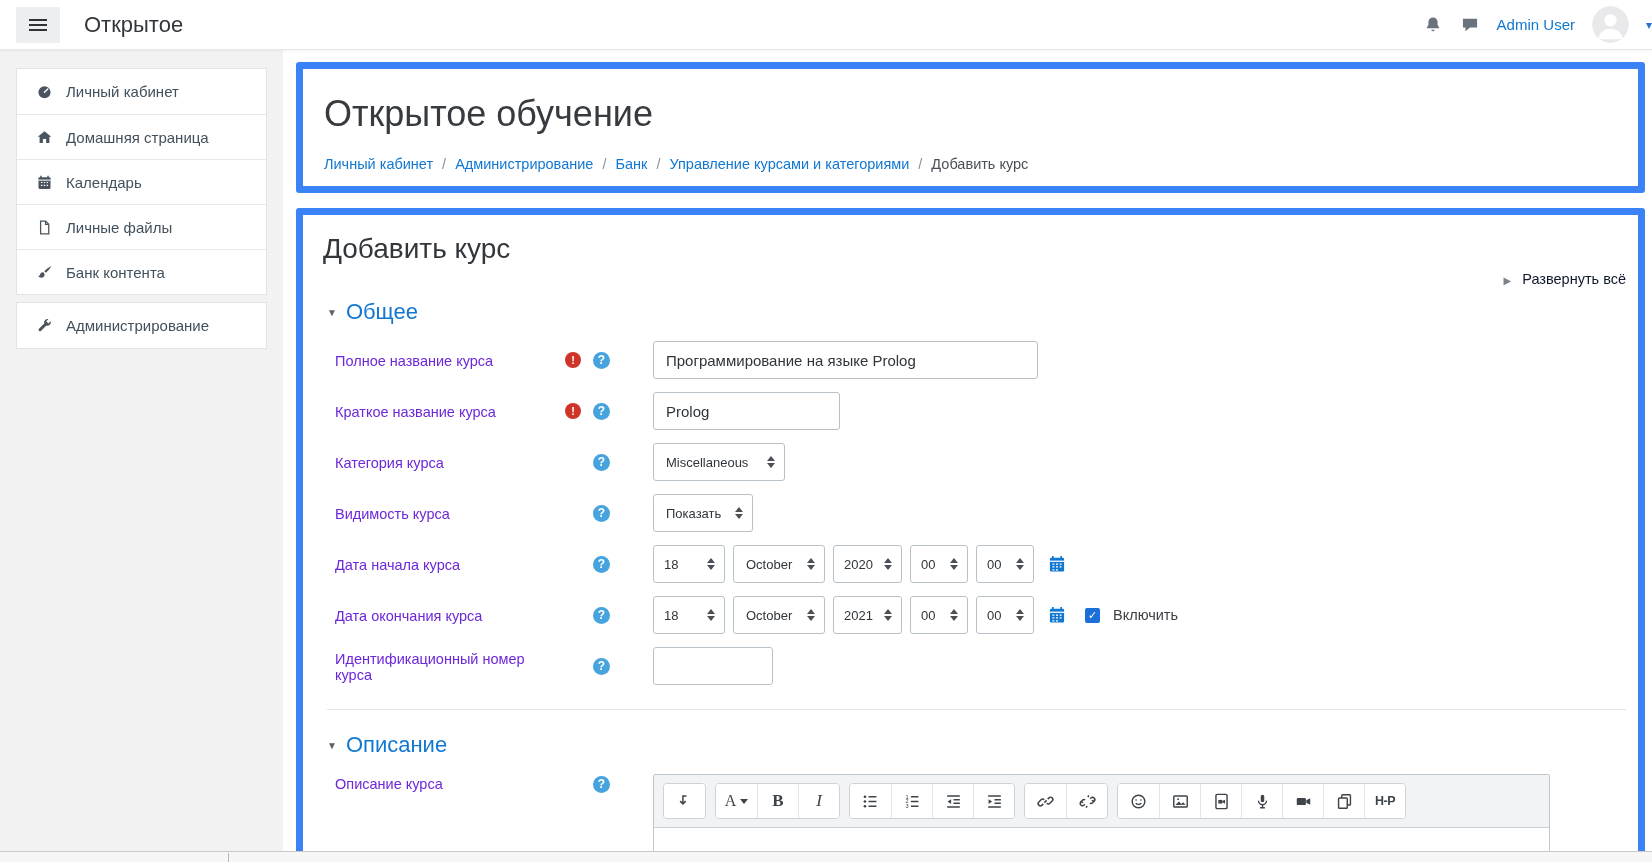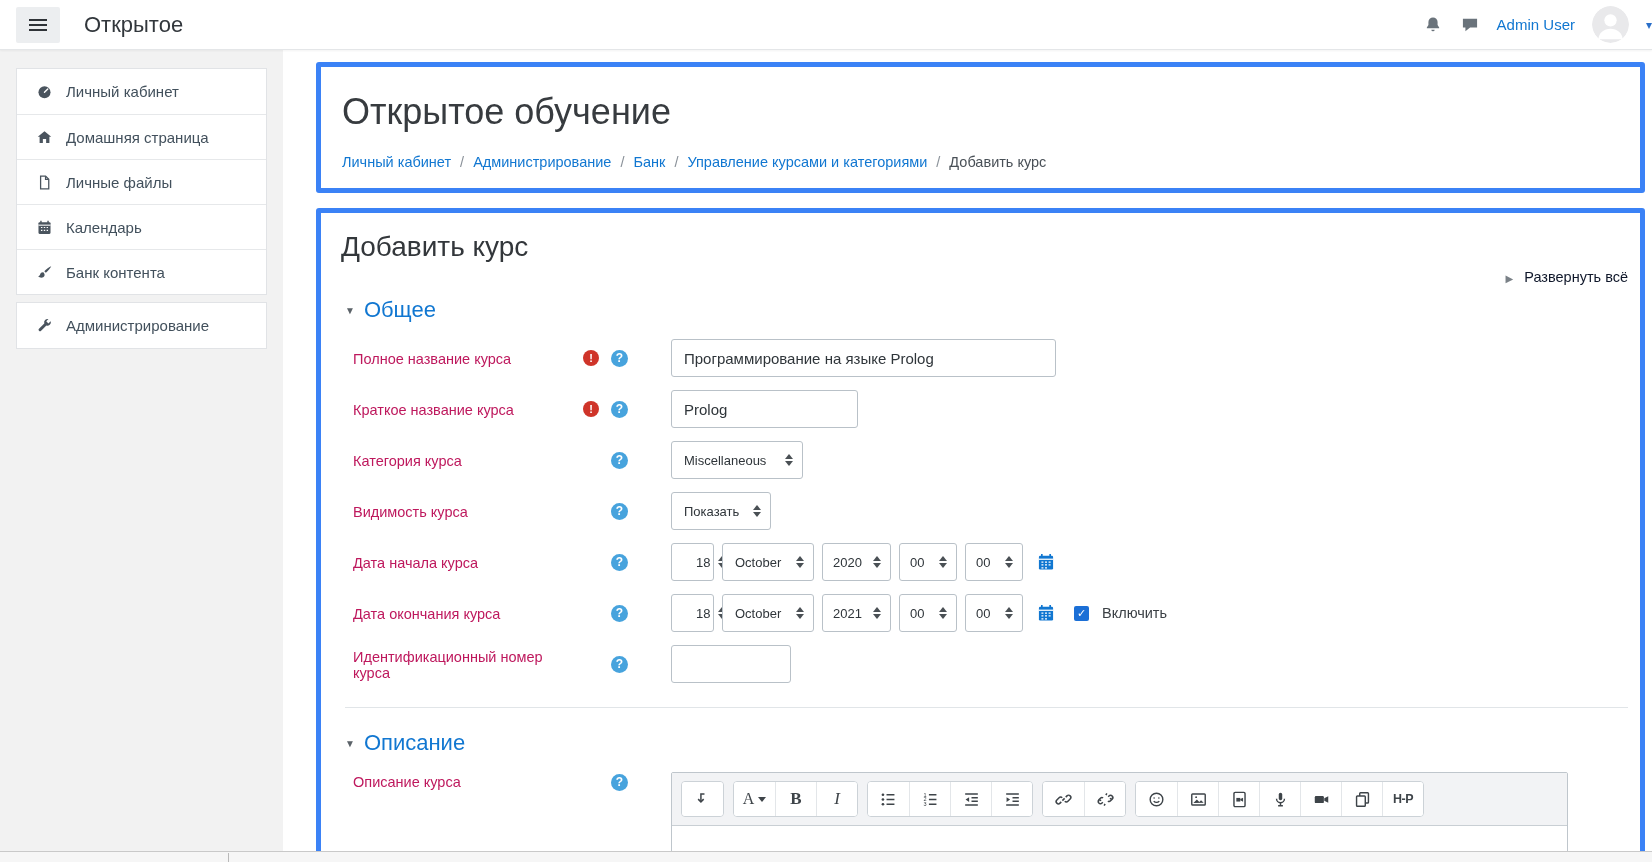--- a/index.html
+++ b/index.html
@@ -26,60 +26,60 @@
   .side-group { margin:18px 16px 0 16px; background:#fff; border:1px solid #e1e3e6; }
   .side-group.admin { margin-top:7px; }
   .side-item { display:flex; align-items:center; gap:13px; height:45px; padding-left:19px;
     font-size:15px; color:#42505c; cursor:pointer; background:#fff; }
   .side-item + .side-item { border-top:1px solid #e6e8ea; }
   .side-item svg { flex:0 0 auto; color:#4a545e; }
 
   
   .main { position:absolute; top:50px; left:283px; right:0; bottom:0; background:#fff; }
   .card { position:absolute; left:13px; right:7px; background:#fff;
-    border:5px solid #3b82f6; border-radius:3px;margin-left:20px; }
+    border:7px solid #3b82f6; border-radius:3px; }
   .card-head { top:12px; height:131px; padding:24px 20px 0 21px; }
   .page-title { font-size:36px; font-weight:400; color:#373b3f; }
   .breadcrumb { margin-top:21px; display:flex; align-items:center; gap:9px; font-size:14.5px; flex-wrap:wrap; }
   .breadcrumb a { color:#1177d1; text-decoration:none; }
   .crumb-sep { color:#8a9199; }
   .crumb-current { color:#495057; }
 
   .card-form { top:158px; bottom:-30px; padding:18px 12px 0 20px; overflow:hidden; }
   .form-title { font-size:28px; font-weight:400; color:#33373b; line-height:32px; }
   .expand-row { text-align:right; margin-top:6px; font-size:14.5px; }
   .expand-row .tri { color:#7a8187; font-size:10px; margin-right:7px; }
   .expand-row a { color:#0f172a; text-decoration:none; }
   .section-hdr { margin:12px 0 16px 4px; display:flex; align-items:center; gap:9px; cursor:pointer; }
   .section-hdr .tri { color:#5b6268; font-size:10px; }
   .section-hdr h3 { color:#1177d1; font-size:22px; font-weight:400; }
 
   .frow { display:flex; align-items:center; margin:0 0 13px 12px; min-height:38px; }
   .frow.top { align-items:flex-start; }
-  .flabel { width:230px; font-size:14.5px; color:#be185d; padding-top:2px; }
+  .flabel { width:230px; font-size:14.5px; color:#6d28d9; padding-top:2px; }
   .ficons { width:88px; display:flex; gap:8px; }
   .slot { width:20px; height:18px; display:flex; align-items:center; }
   .req-ic { width:16px; height:16px; border-radius:50%; background:#cf3429; color:#fff;
     font-size:11px; font-weight:bold; display:flex; align-items:center; justify-content:center; }
   .help-ic { width:17px; height:17px; border-radius:50%; background:#47a3dd; color:#fff;
     font-size:12px; font-weight:bold; display:flex; align-items:center; justify-content:center; cursor:pointer; }
   .fcontrol { flex:1; display:flex; align-items:center; gap:8px; }
 
   input.txt { height:38px; border:1px solid #b9c1c8; border-radius:3px; padding:0 12px;
     font-size:15px; color:#2f353a; font-family:"Liberation Sans",sans-serif; background:#fff; }
   .w-full { width:385px; } .w-short { width:187px; } .w-id { width:120px; }
 
   .msel { height:38px; background:#fff; border:1px solid #b9c1c8; border-radius:3px;
     padding:0 9px 0 12px; display:inline-flex; align-items:center; justify-content:space-between;
     font-size:13px; color:#2f353a; cursor:pointer; }
   .updown { display:inline-flex; flex-direction:column; gap:2px; margin-left:8px; }
   .updown i { display:block; width:0; height:0; border-left:4px solid transparent; border-right:4px solid transparent; }
   .updown .up { border-bottom:5px solid #4a5055; }
   .updown .dn { border-top:5px solid #4a5055; }
-  .w-cat{width:132px;} .w-vis{width:100px;} .w-day{width:43px;padding-left:24px;}
+  .w-cat{width:132px;} .w-vis{width:100px;} .w-day{width:72px;padding-left:10px;}
   .w-mon{width:92px;} .w-yr{width:69px;padding-left:10px;} .w-hm{width:58px;padding-left:10px;}
 
   .cal-btn { background:none; border:none; color:#1177d1; margin-left:5px; cursor:pointer; display:flex; }
   .cbx { width:15px; height:15px; background:#1b6fd6; border-radius:2px; color:#fff; font-size:11px;
     display:inline-flex; align-items:center; justify-content:center; margin-left:10px; cursor:pointer; }
   .cbx-label { font-size:14.5px; color:#3b4045; margin-left:5px; }
 
   .divider { border:none; border-top:1px solid #e1e5e8; margin:24px 0 0 4px; }
   .section-hdr.desc { margin-top:22px; }
 
@@ -147,34 +147,34 @@
       </svg>
       <span>Личный кабинет</span>
     </div>
     <div class="side-item">
       <svg width="17" height="17" viewBox="0 0 24 24" fill="currentColor">
         <path d="M12 3.2L21.5 11h-2.6v8.8h-4.6v-5.6h-4.6v5.6H5.1V11H2.5z"></path>
       </svg>
       <span>Домашняя страница</span>
     </div>
     <div class="side-item">
-      <svg width="17" height="17" viewBox="0 0 24 24" fill="none" stroke="currentColor" stroke-width="1.8">
-        <path d="M6.5 3h7L18 7.5V21H6.5z"></path>
-          <path d="M13.5 3v4.5H18"></path>
-      </svg>
-      <span>Личные файлы</span>
-    </div>
-    <div class="side-item">
       <svg width="17" height="17" viewBox="0 0 24 24">
         <rect x="3.5" y="4.5" width="17" height="16.5" rx="1.5" fill="currentColor"></rect>
         <path d="M7 2.3v3.4M17 2.3v3.4" stroke="currentColor" stroke-width="2"></path>
         <path d="M3.5 8.7h17" stroke="#fff" stroke-width="1.5"></path>
         <path d="M7 12h2M11 12h2M15 12h2M7 16h2M11 16h2M15 16h2" stroke="#fff" stroke-width="1.6"></path>
       </svg>
       <span>Календарь</span>
+    </div>
+    <div class="side-item">
+      <svg width="17" height="17" viewBox="0 0 24 24" fill="none" stroke="currentColor" stroke-width="1.8">
+        <path d="M6.5 3h7L18 7.5V21H6.5z"></path>
+          <path d="M13.5 3v4.5H18"></path>
+      </svg>
+      <span>Личные файлы</span>
     </div>
     <div class="side-item">
       <svg width="17" height="17" viewBox="0 0 24 24" fill="currentColor">
         <path d="M21.5 3c-2.8.7-7.2 4.2-9.8 7.1l2.2 2.2C16.8 9.7 20.5 5.6 21.5 3zM10.4 11.7c-2.3-.3-4 .8-4.5 2.7-.4 1.5-1.1 2.3-2.9 3 1.9 2.2 7.2 2.9 8.8-.3.8-1.6.3-3.4-1.4-5.4z"></path>
       </svg>
       <span>Банк контента</span>
     </div>
   </div>
   <div class="side-group admin">
     <div class="side-item">

